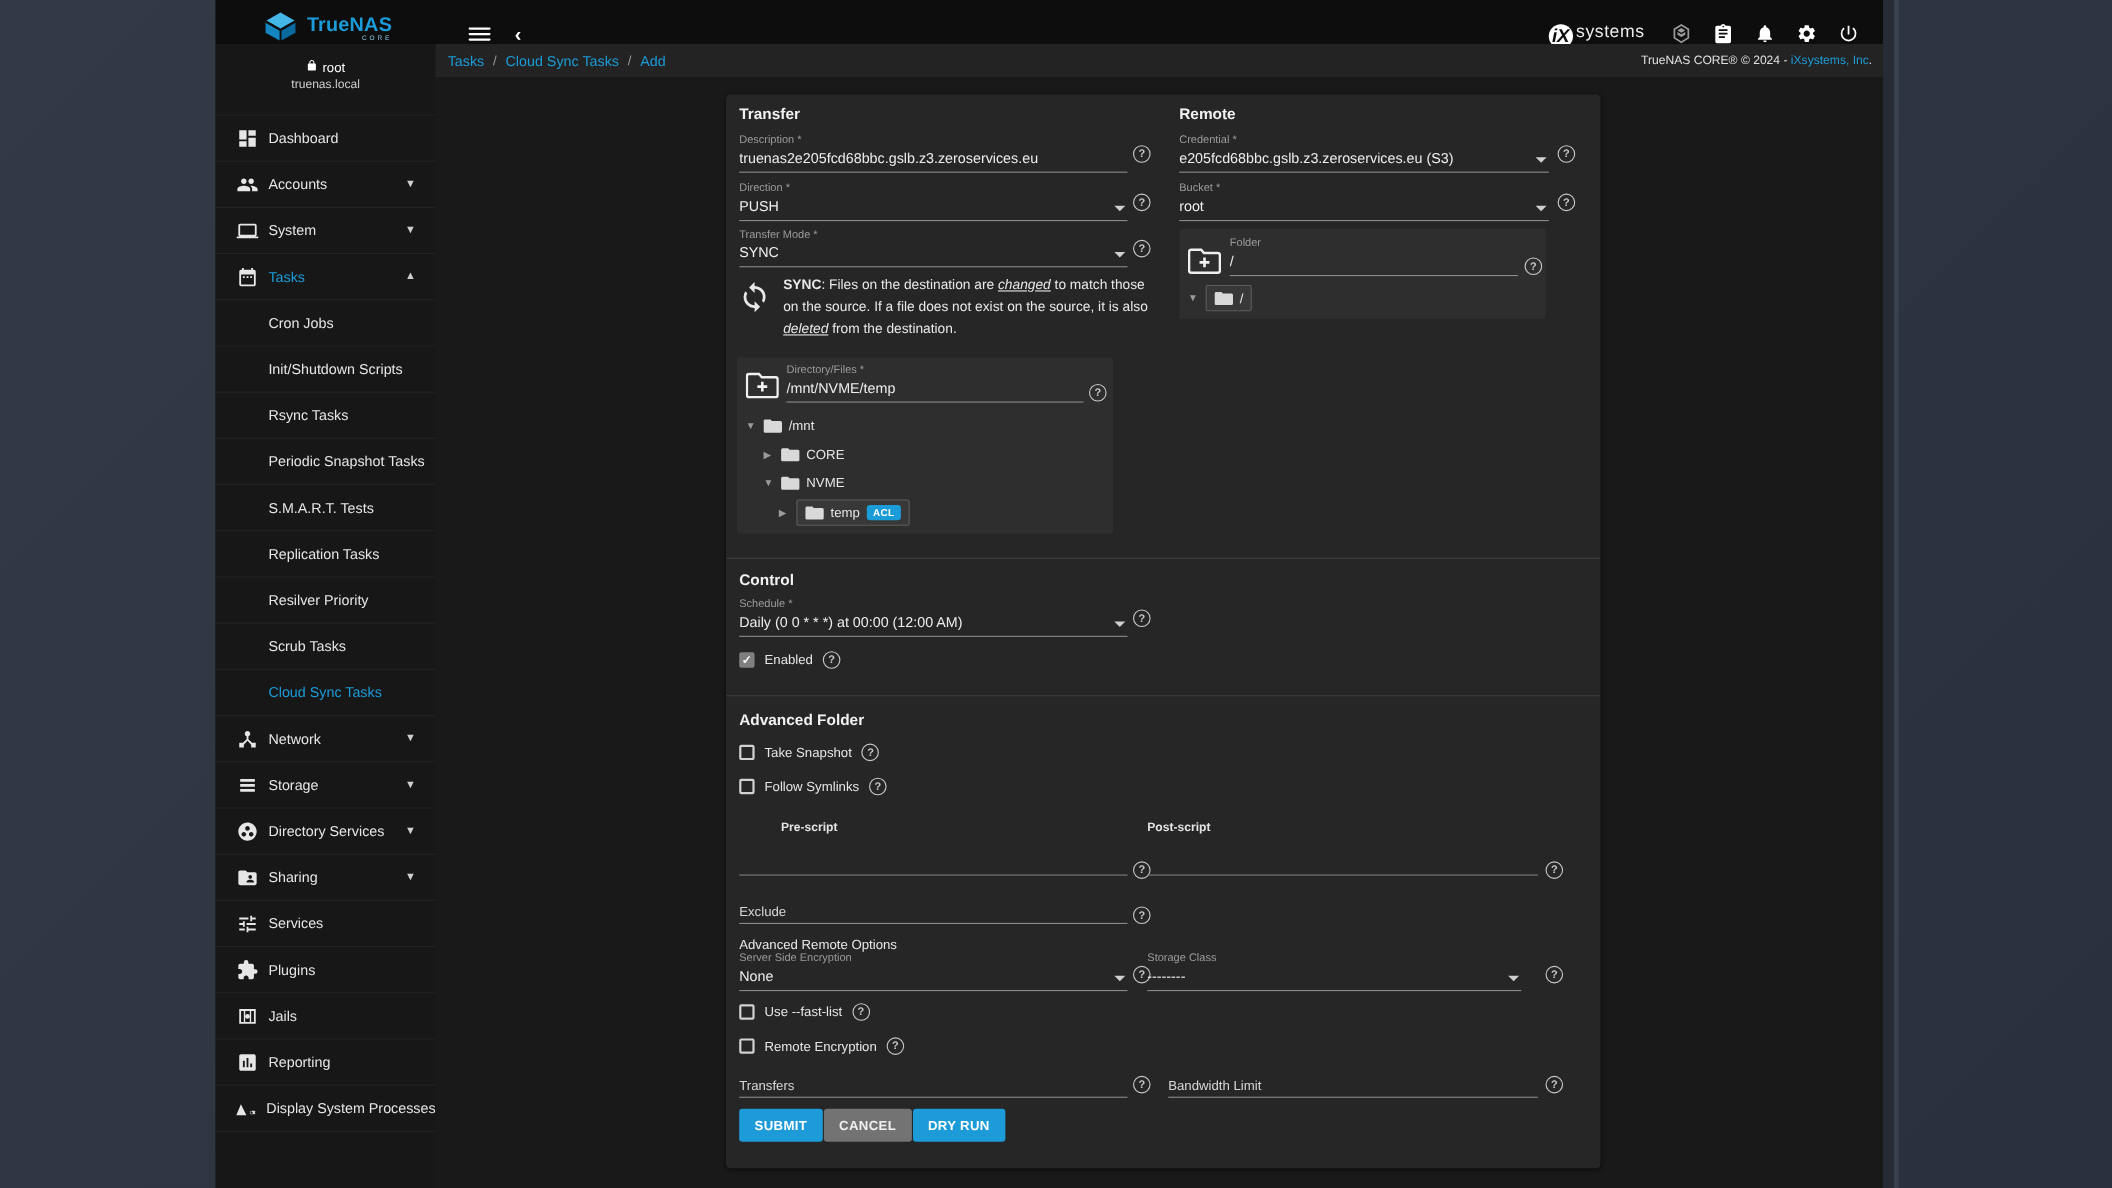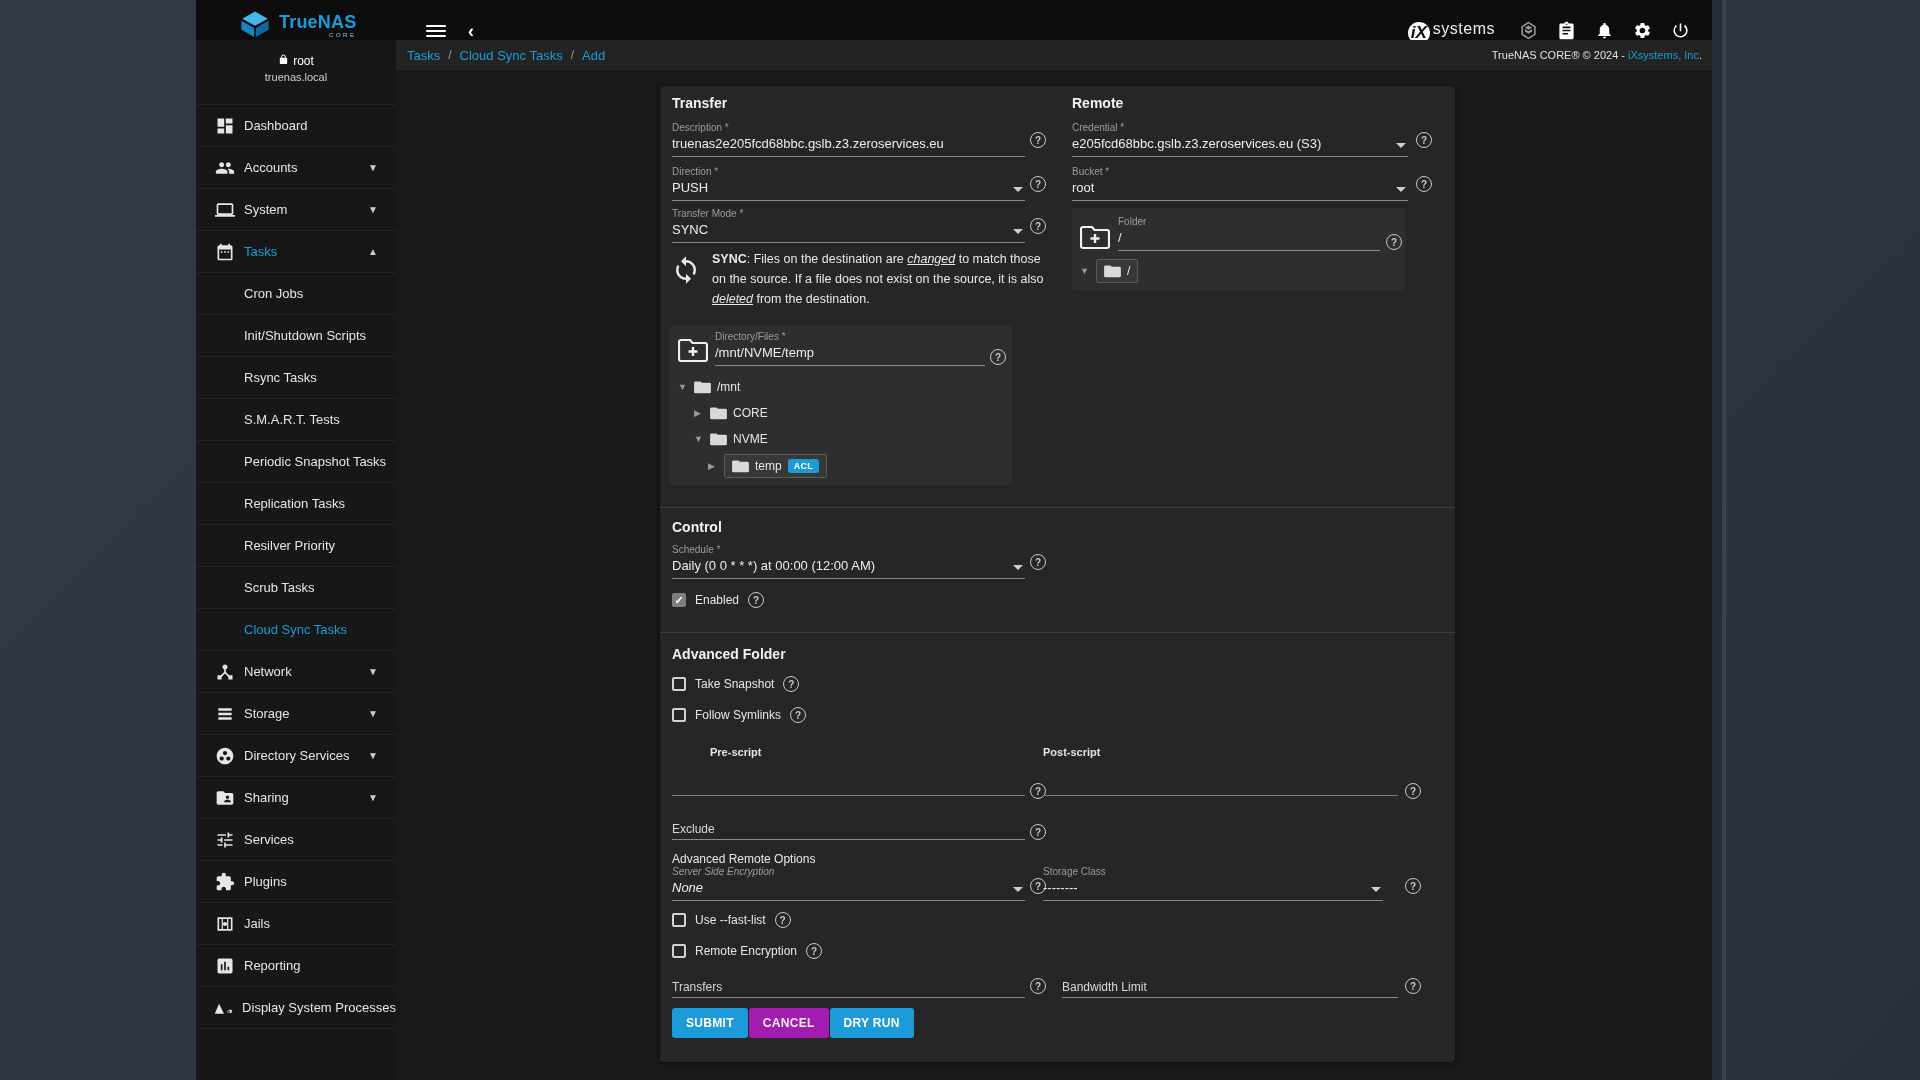--- a/index.html
+++ b/index.html
@@ -80,21 +80,21 @@
 
   .sync-note { position:absolute; left:52px; top:163px; width:345px; font-size:12.5px; line-height:20px; color:#e8e8e8; }
   .sync-note b { font-weight:bold; }
   .sync-note em { font-style:italic; text-decoration:underline; }
   .sync-ic { position:absolute; left:11px; top:169px; }
   .sync-ic svg { width:30px; height:30px; fill:#e8e8e8; }
 
   .btn-row { position:absolute; left:12px; top:922px; display:flex; gap:1px; }
   .btn { height:30px; padding:0 14px; border:none; border-radius:3px; font-family:"Liberation Sans",sans-serif; font-size:12px; font-weight:bold; color:#fff; letter-spacing:.3px; cursor:pointer; }
   .btn.blue { background:#1d9bd8; }
-  .btn.gray { background:#a21caf; color:#f0f0f0; }
+  .btn.gray { background:#737373; color:#f0f0f0; }
 
   .lock-ic svg { width:11px; height:11px; fill:#fff; }
 </style>
 </head>
 <body>
 
 <div class="window">
 
   <div class="topbar">
     <div class="logo-area">
@@ -187,24 +187,24 @@
     <div class="s-item sub">
         <span class="lab">Cron Jobs</span>
       </div>
     <div class="s-item sub">
         <span class="lab">Init/Shutdown Scripts</span>
       </div>
     <div class="s-item sub">
         <span class="lab">Rsync Tasks</span>
       </div>
     <div class="s-item sub">
+        <span class="lab">Periodic Snapshot Tasks</span>
+      </div>
+    <div class="s-item sub">
         <span class="lab">S.M.A.R.T. Tests</span>
-      </div>
-    <div class="s-item sub">
-        <span class="lab">Periodic Snapshot Tasks</span>
       </div>
     <div class="s-item sub">
         <span class="lab">Replication Tasks</span>
       </div>
     <div class="s-item sub">
         <span class="lab">Resilver Priority</span>
       </div>
     <div class="s-item sub">
         <span class="lab">Scrub Tasks</span>
       </div>
@@ -467,21 +467,21 @@
         <div class="help" style="left:370px; top:697px;">?</div>
         <div class="hline" style="left:383px; top:709px; width:355px;"></div>
         <div class="help" style="left:745px; top:697px;">?</div>
 
         <div class="bare-lbl" style="left:12px; top:736px; font-size:12px;">Exclude</div>
         <div class="hline" style="left:12px; top:753px; width:353px; border-color:#8a8a8a;"></div>
         <div class="help" style="left:370px; top:738px;">?</div>
 
         <div class="sub-title" style="left:12px; top:766px;">Advanced Remote Options</div>
 
-        <div class="fld" style="left:12px; top:780px; width:353px;font-style:italic;">
+        <div class="fld" style="left:12px; top:780px; width:353px;">
           <div class="lbl">Server Side Encryption</div>
           <div class="val">None</div>
           <div class="line"></div>
           <div class="arrow"></div>
         </div>
         <div class="help" style="left:370px; top:792px;">?</div>
 
         <div class="fld" style="left:383px; top:780px; width:340px;">
           <div class="lbl">Storage Class</div>
           <div class="val">--------</div>

